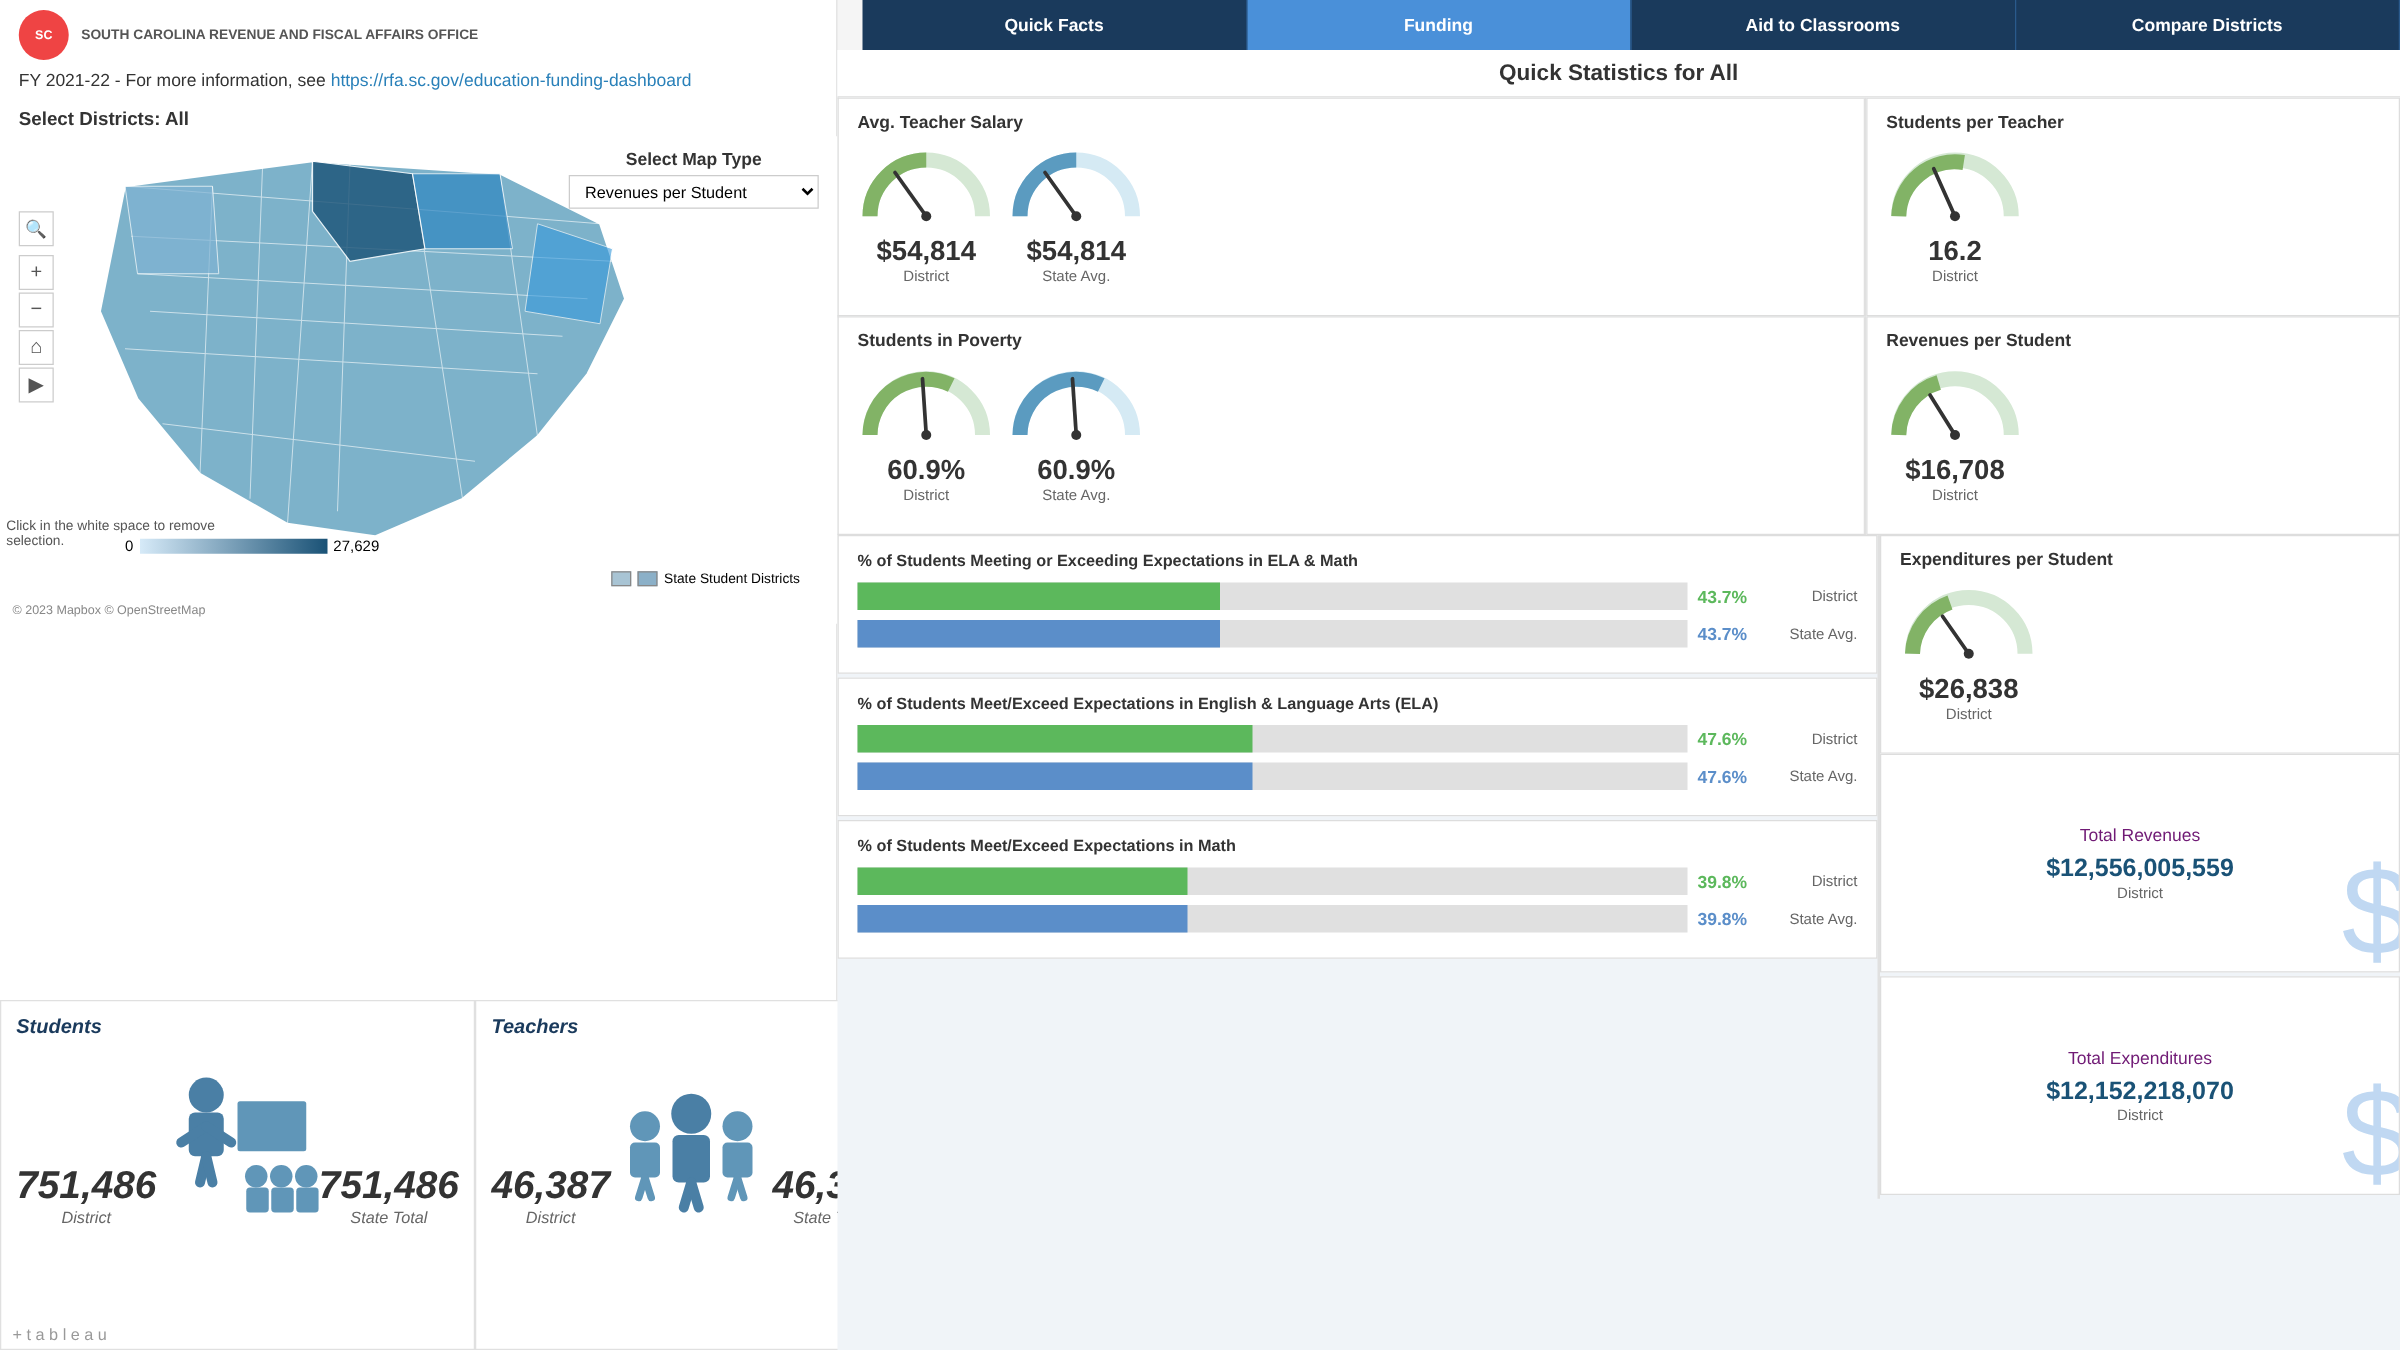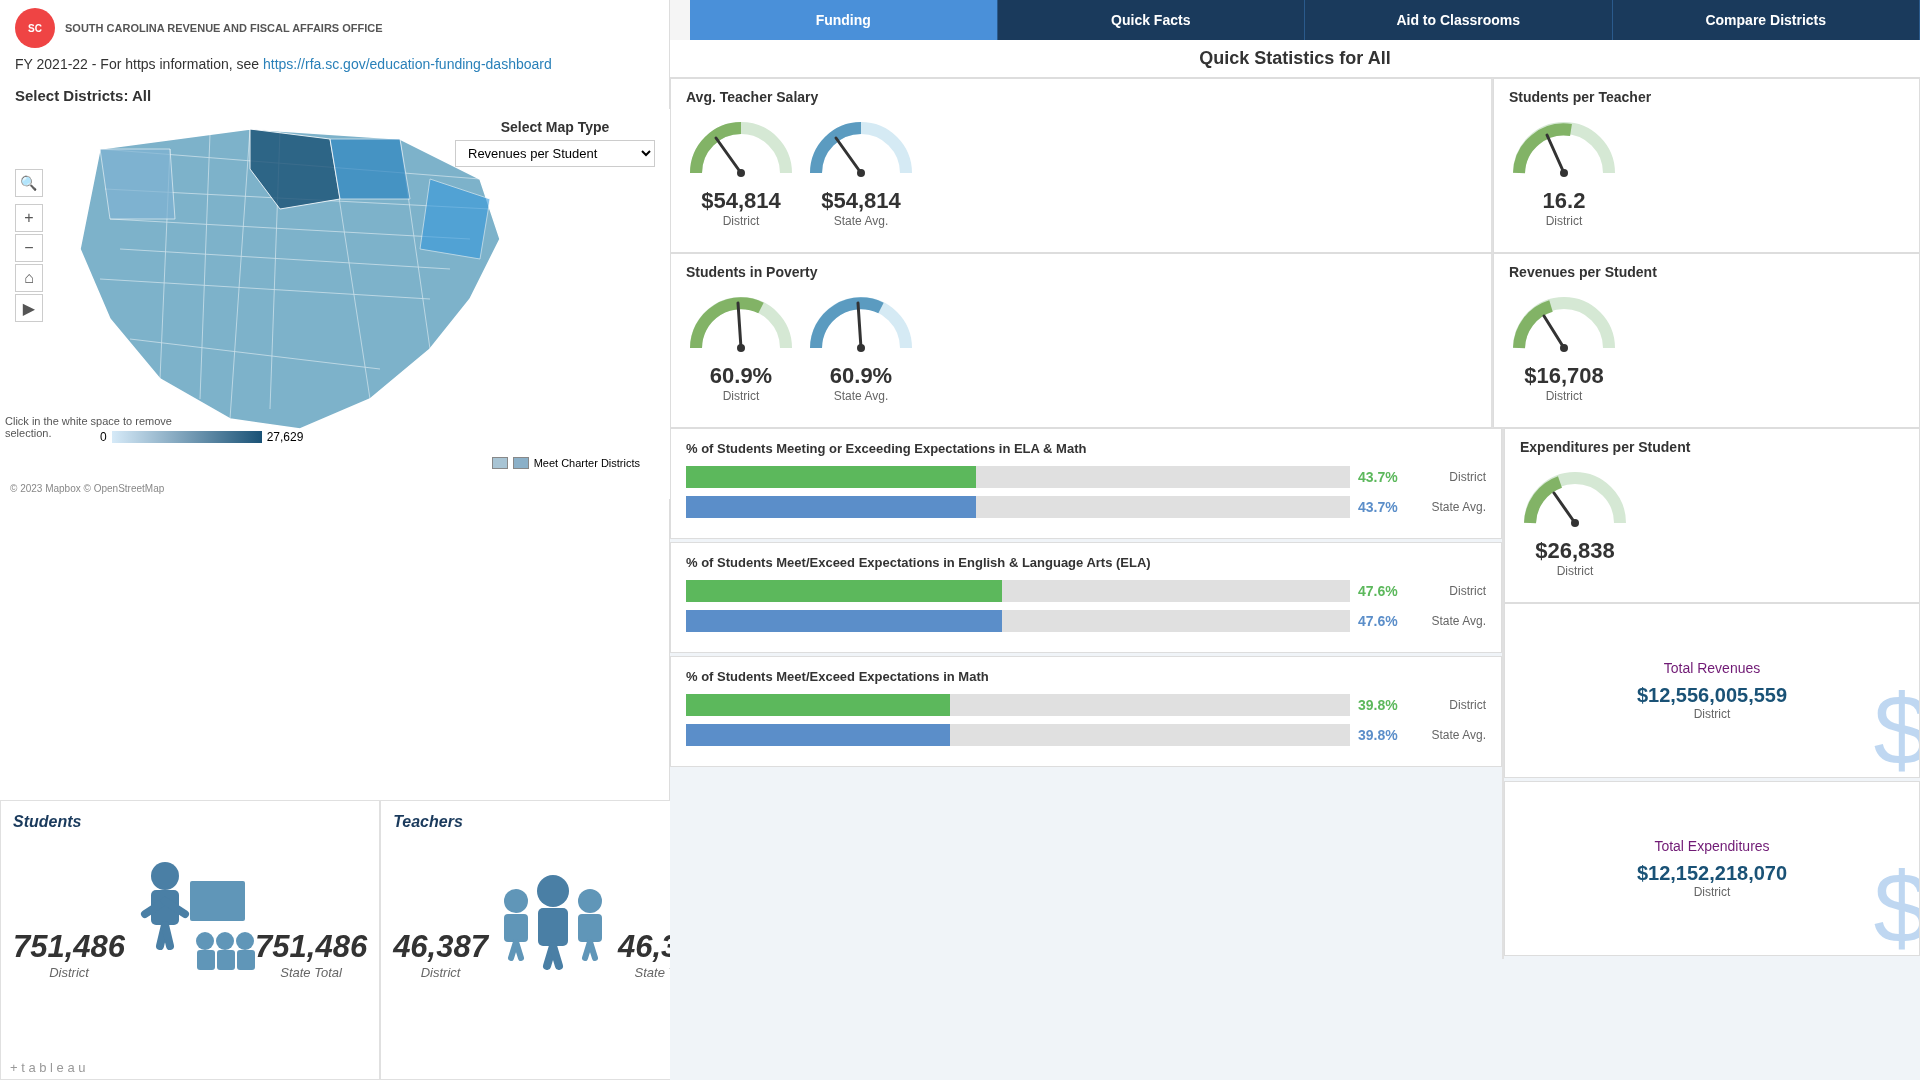--- a/index.html
+++ b/index.html
@@ -339,44 +339,44 @@
       bottom: 5px;
       left: 10px;
       font-size: 14px;
       color: #666;
     }
   </style>
 </head>
 <body>
 
 <div class="top-nav">
+  <div class="nav-tab">
+    <span>Quick Facts</span>
+  </div>
   <div class="nav-tab active">
     <span>Funding</span>
-  </div>
-  <div class="nav-tab">
-    <span>Quick Facts</span>
   </div>
   <div class="nav-tab">
     <span>Aid to Classrooms</span>
   </div>
   <div class="nav-tab">
     <span>Compare Districts</span>
   </div>
 </div>
 
 <div class="left-panel">
 
   <div class="logo-area">
     <div class="logo-circle">SC</div>
     <div class="logo-text">SOUTH CAROLINA REVENUE AND FISCAL AFFAIRS OFFICE</div>
   </div>
 
   <div class="subtitle">
     <span>FY 2021-22</span>
-    <span> - For https information, see </span>
+    <span> - For more information, see </span>
     <a href="#">https://rfa.sc.gov/education-funding-dashboard</a>
   </div>
 
   <div class="select-districts">Select Districts:  All</div>
 
   <div class="map-container">
 
     <div class="map-controls">
       <div class="search-btn">🔍</div>
       <div class="map-btn">+</div>
@@ -432,21 +432,21 @@
 
     <div class="map-legend" style="bottom:55px; left:100px;">
       <span>0</span>
       <div class="legend-bar"></div>
       <span>27,629</span>
     </div>
 
     <div style="position:absolute; bottom:30px; right:30px; display:flex; align-items:center; gap:5px; font-size:11px;">
       <div class="charter-sq1"></div>
       <div class="charter-sq2"></div>
-      <span>Meet Charter Districts</span>
+      <span>State Student Districts</span>
     </div>
 
     <div class="click-hint" style="bottom:60px; left:5px; font-size:11px; color:#555;">
       Click in the white space to remove<br>selection.
     </div>
 
     <div class="map-credit" style="bottom:5px; left:10px;">© 2023 Mapbox © OpenStreetMap</div>
   </div>
 
   <div class="bottom-stats">

